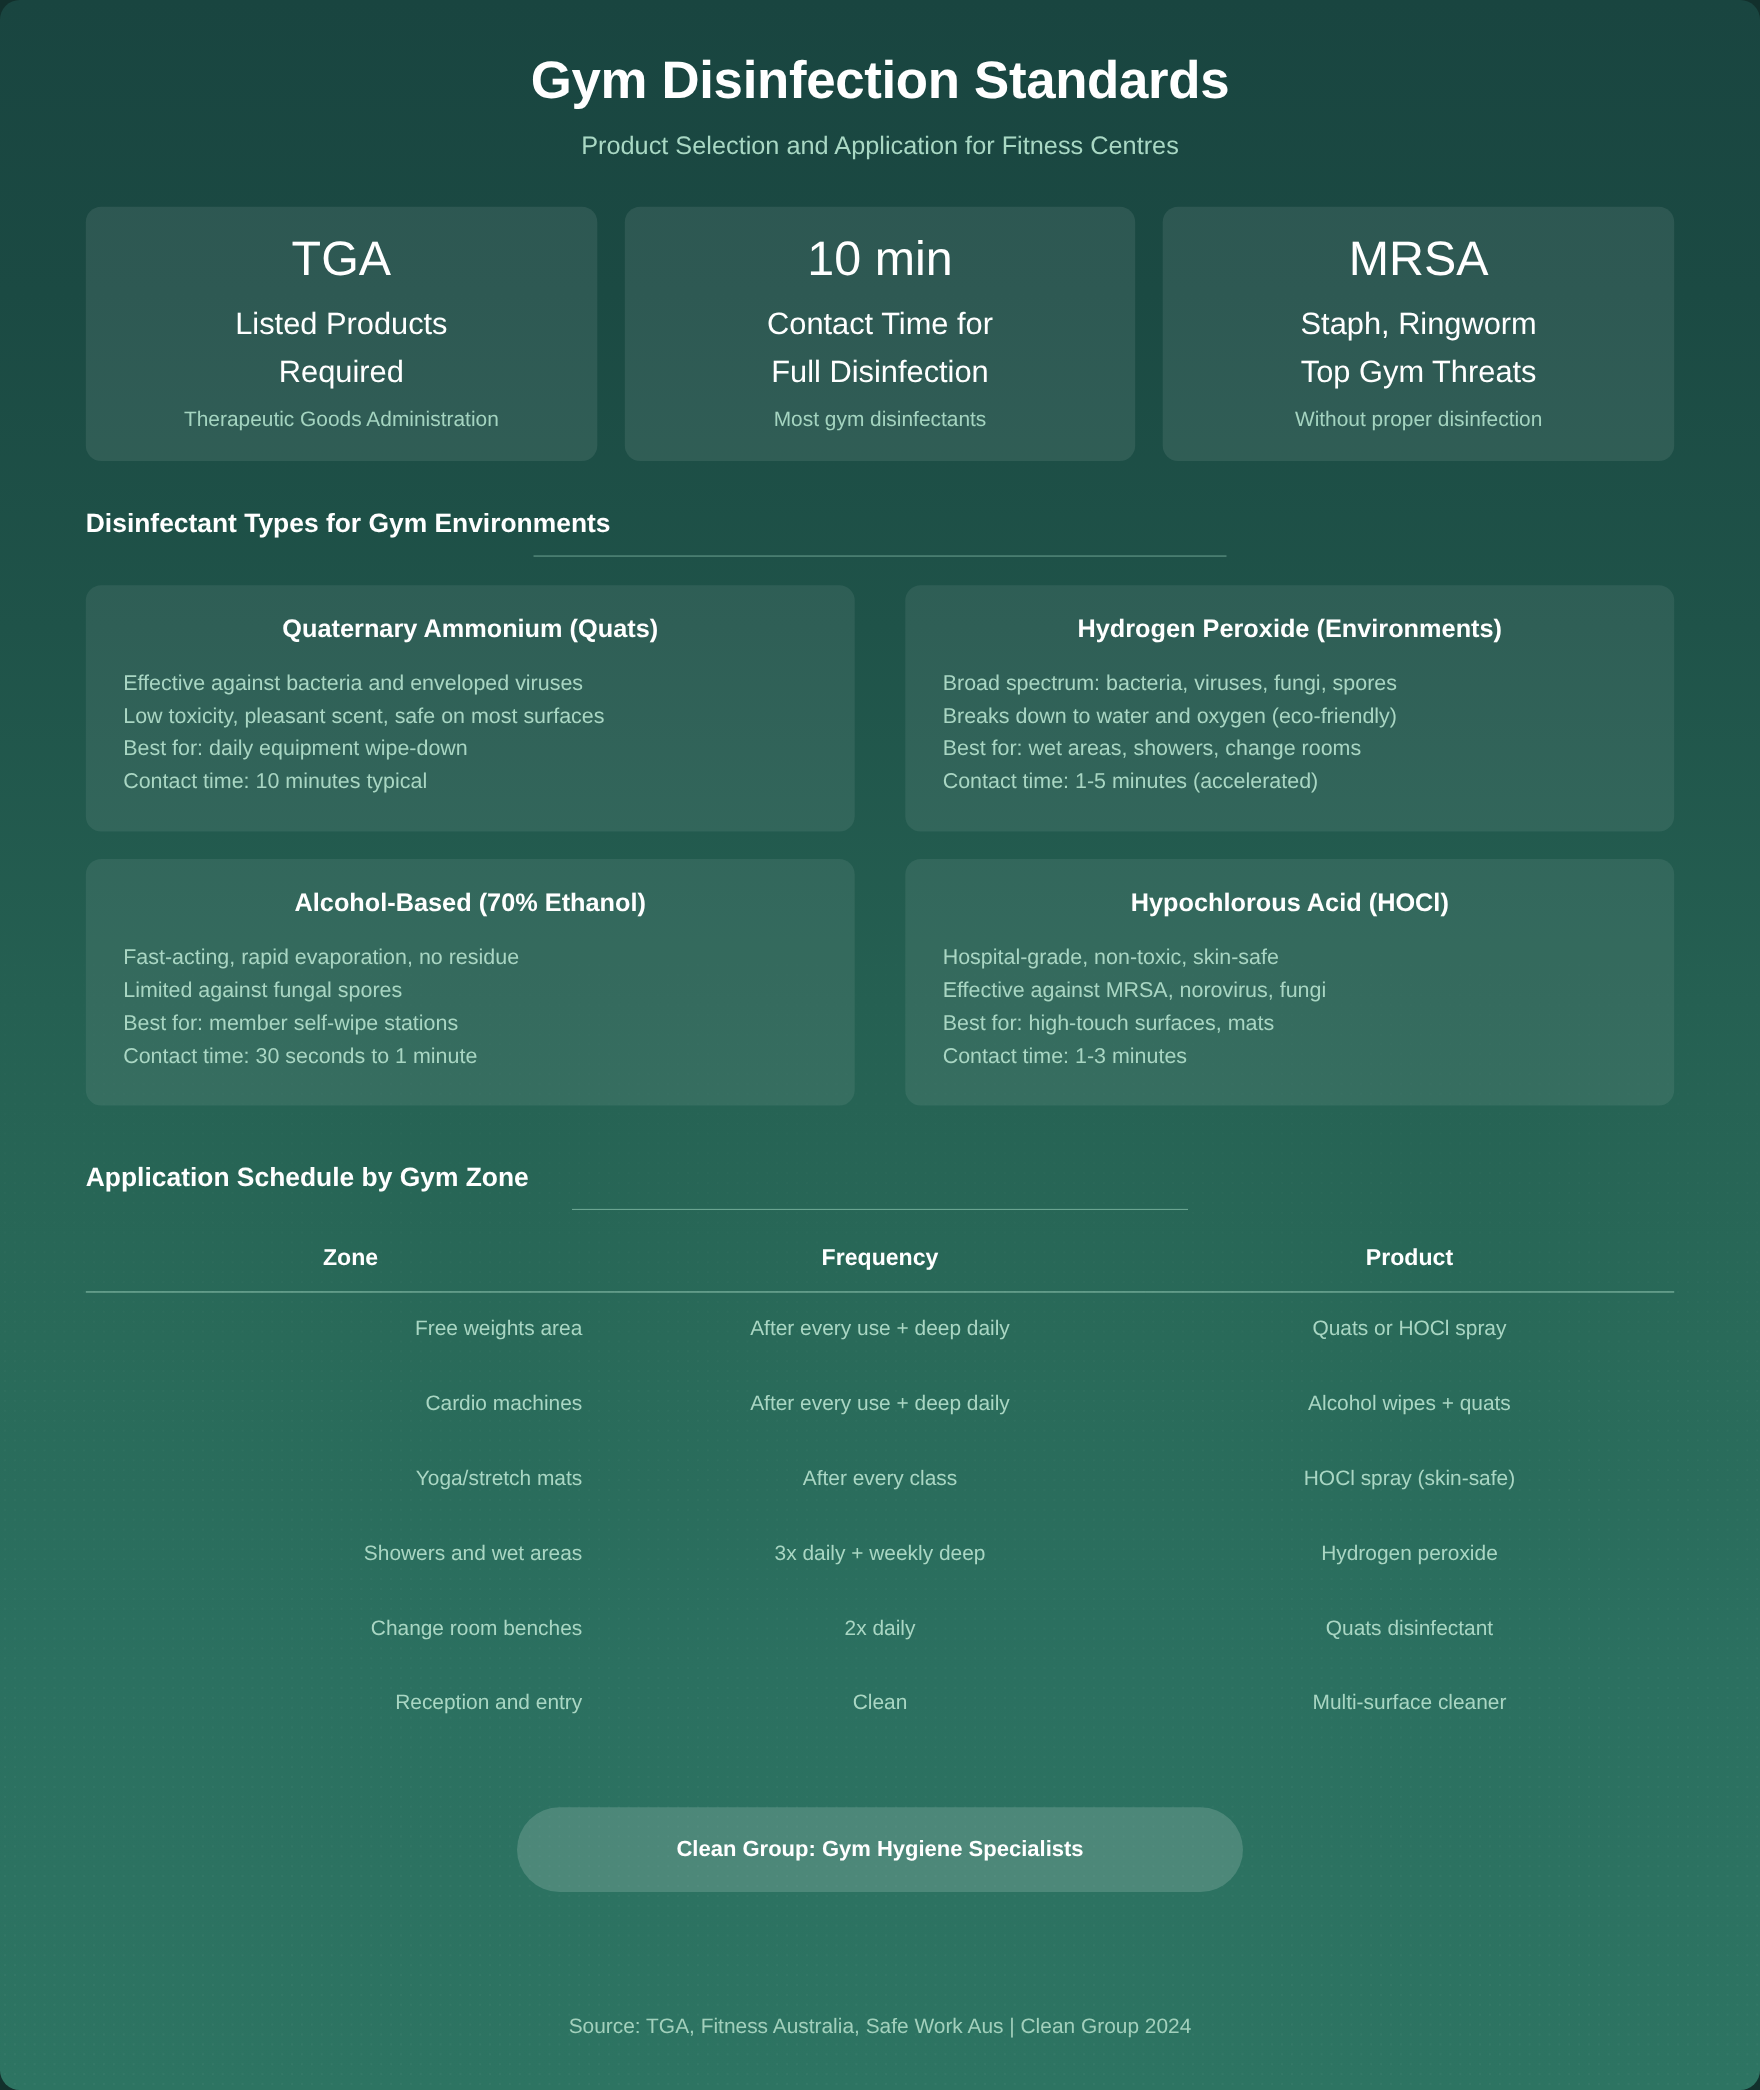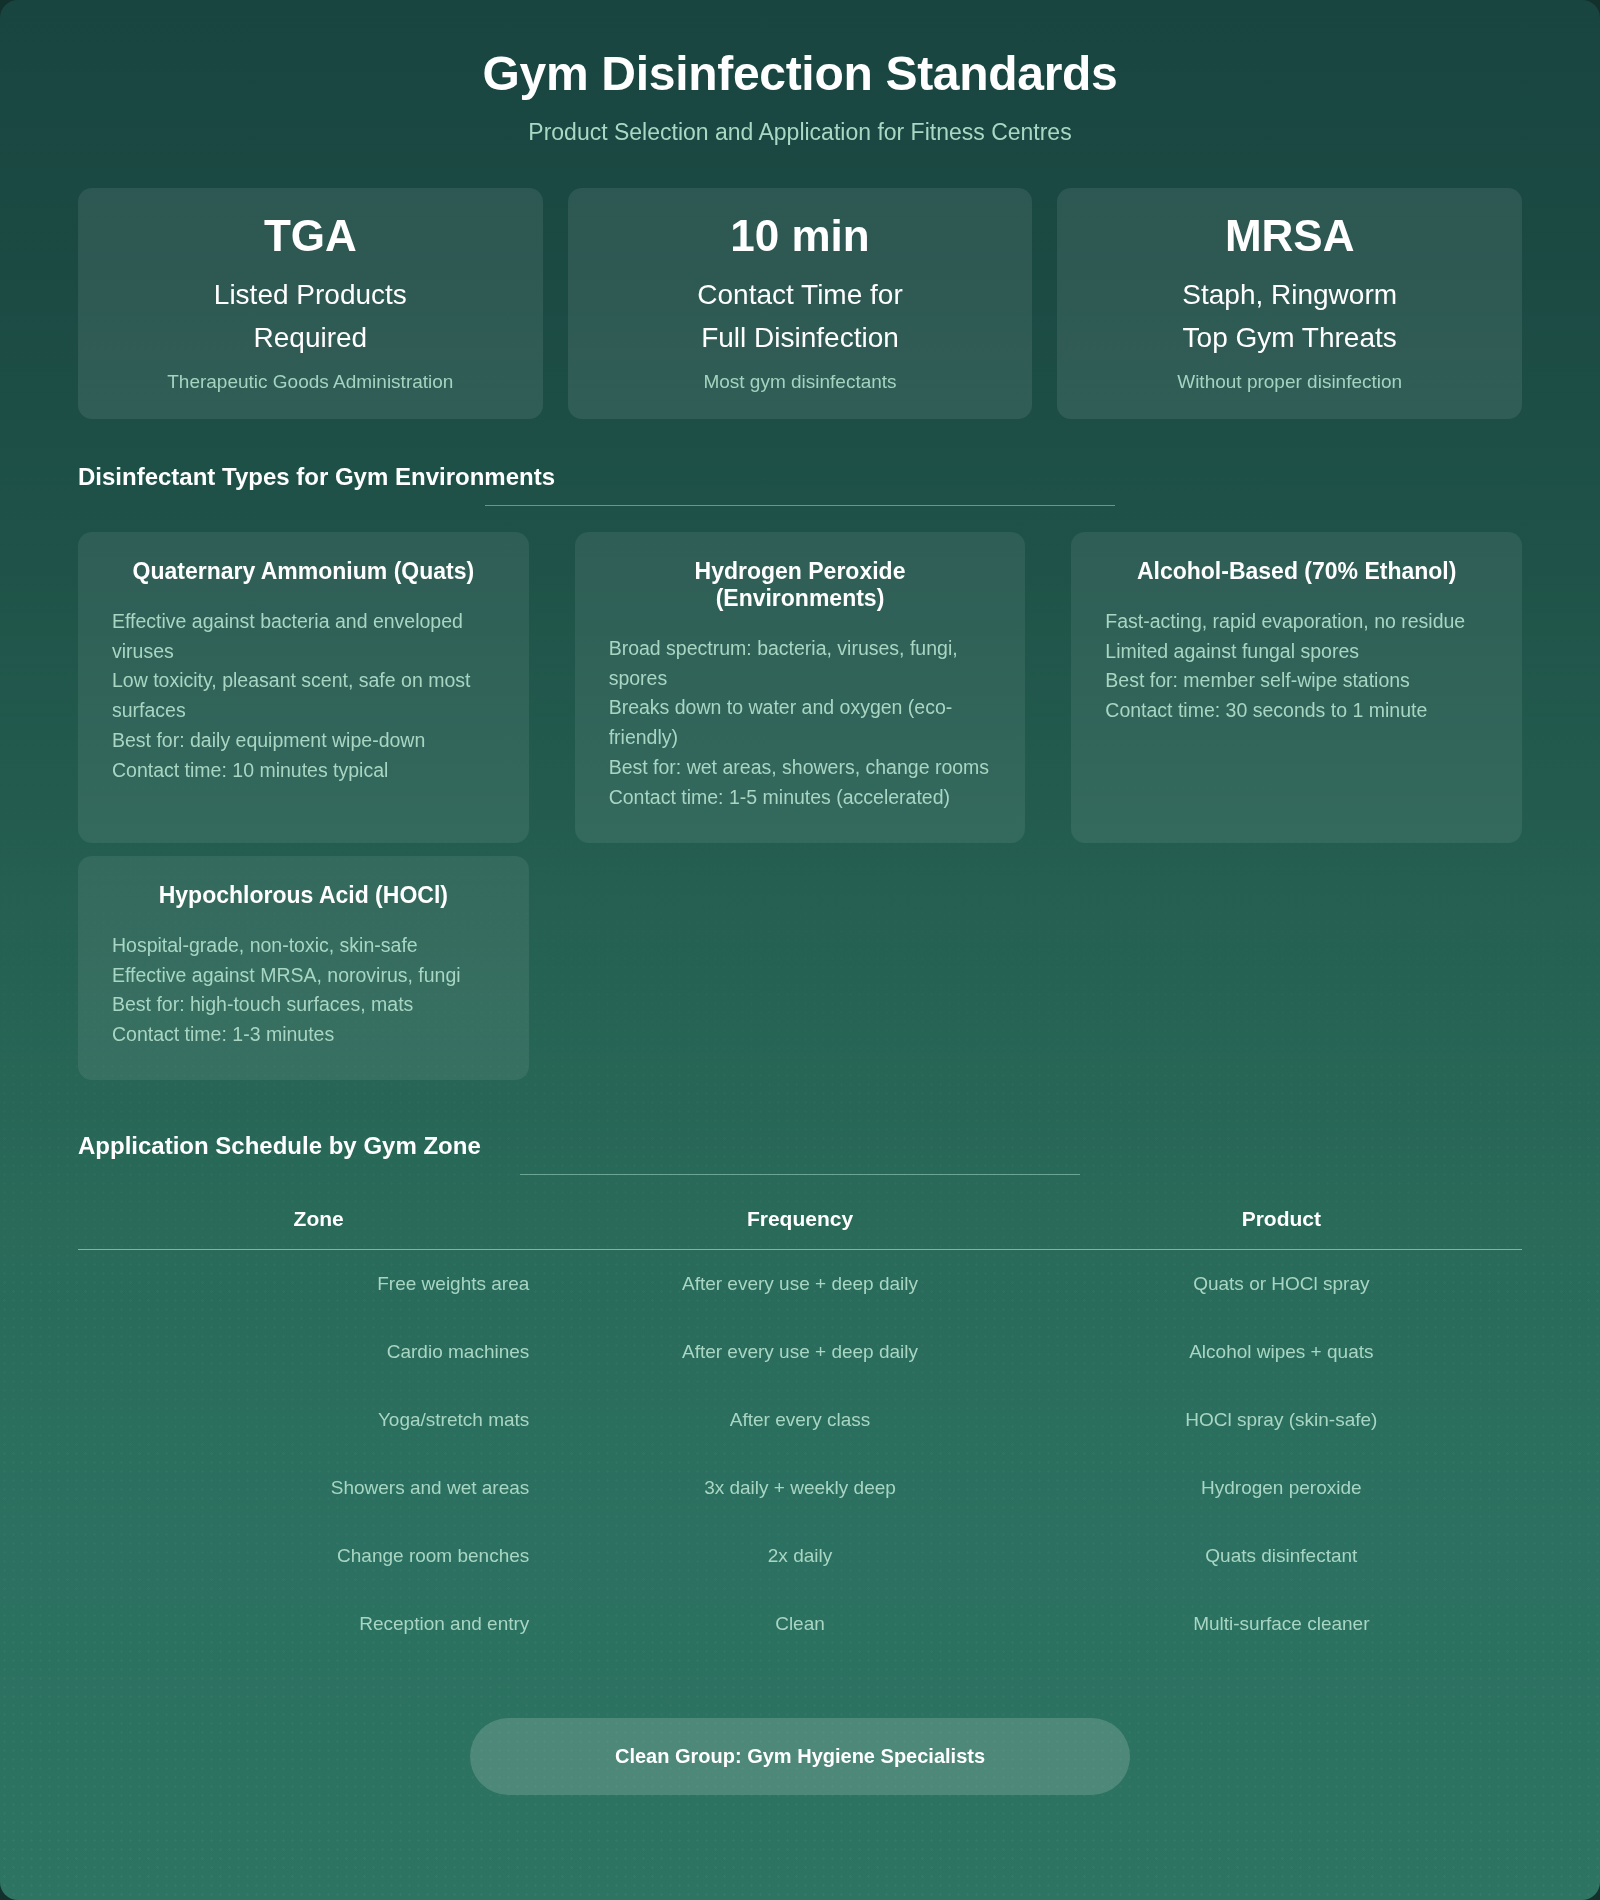--- a/index.html
+++ b/index.html
@@ -65,21 +65,21 @@
   .stat-card {
     flex: 1 1 0;
     background: rgba(255,255,255,0.085);
     border-radius: 14px;
     padding: 24px 18px 26px;
     text-align: center;
     min-height: 182px;
   }
   .stat-value {
     font-size: 44px;
-    font-weight: bold;
+    font-weight: normal;
     color: #ffffff;
     line-height: 1.1;
   }
   .stat-label {
     margin-top: 13px;
     font-size: 28px;
     font-weight: normal;
     color: #ffffff;
     line-height: 1.55;
   }
@@ -105,22 +105,22 @@
     width: 630px;
     height: 1px;
     margin: 0 auto;
     background: rgba(160,215,193,0.55);
   }
   .section-rule.narrow { width: 560px; }
 
   
   .type-grid {
     display: grid;
-    grid-template-columns: 1fr 1fr 1fr;
-    gap: 13px 46px;
+    grid-template-columns: 1fr 1fr;
+    gap: 25px 46px;
     margin-top: 26px;
   }
   .type-card {
     background: rgba(255,255,255,0.075);
     border-radius: 14px;
     padding: 26px 34px 30px;
     min-height: 205px;
   }
   .type-title {
     font-size: 23px;

